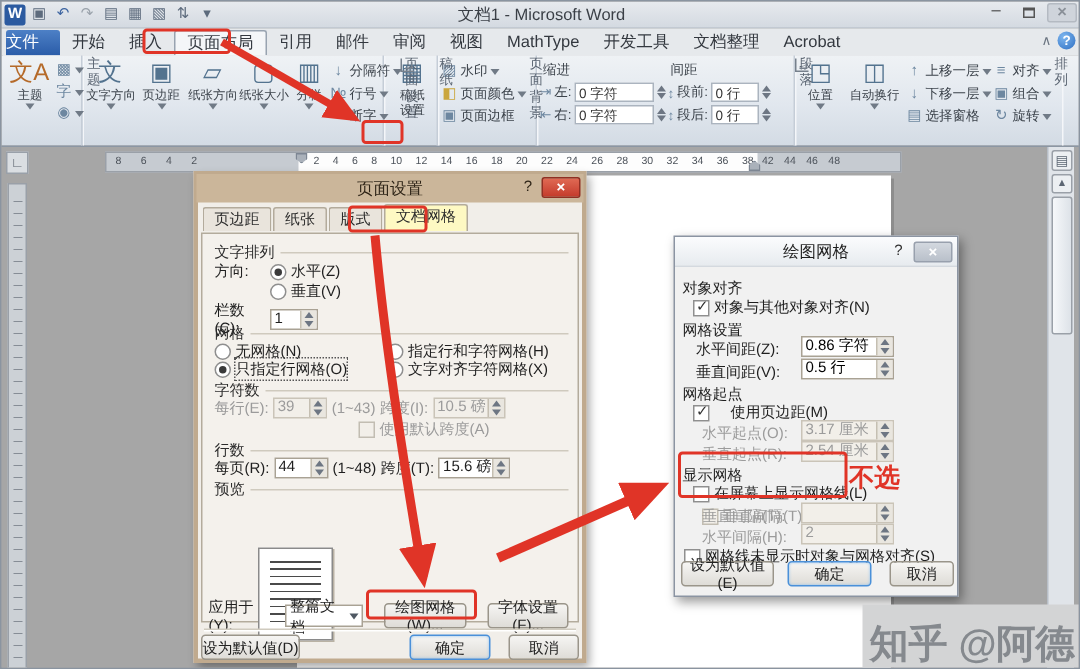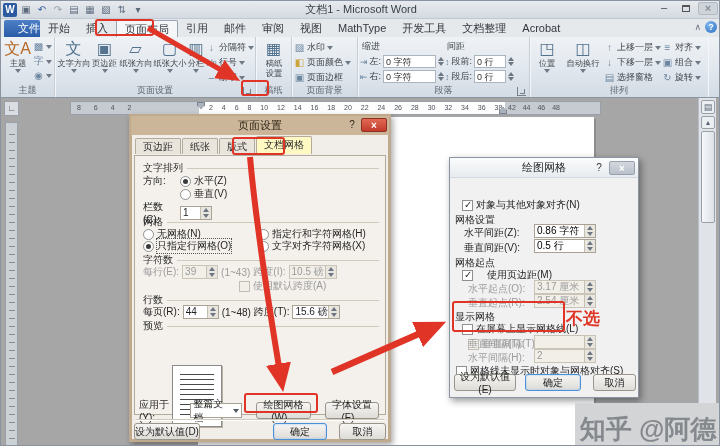--- a/index.html
+++ b/index.html
@@ -11,29 +11,29 @@
   .qat{display:flex;align-items:center;gap:2px;padding-left:2px;}
   .qicon{font-size:10px;line-height:14px;width:14px;height:14px;text-align:center;color:#5d6b7d;}
   .wlogo{background:#2b5aa0;color:#fff;font-weight:bold;font-size:10px;border-radius:2px;}
   .wtitle{position:absolute;left:0;right:0;text-align:center;font-size:11px;color:#3a3f46;pointer-events:none;}
   .winbtns{position:absolute;right:3px;top:1px;display:flex;gap:2px;}
   .winbtn{width:20px;height:13px;font-size:11px;line-height:11px;text-align:center;color:#444;border-radius:2px;}
   .winbtn.close{background:#cfd4db;border:1px solid #b4bac2;color:#8a9098;font-weight:bold;}
   .maxglyph{display:inline-block;width:8px;height:7px;border:1px solid #555;border-top-width:2px;margin-top:3px;}
   
   #tabrow{left:0;top:18px;width:720px;height:18px;background:#e6e9ec;display:flex;align-items:flex-end;}
-  .ftab{width:36px;height:17px;margin-left:3px;background:linear-gradient(#4d80c6,#2a5ca8);color:#fff;font-size:11px;text-align:right;line-height:17px;border-radius:2px 2px 0 0;}
+  .ftab{width:36px;height:17px;margin-left:3px;background:linear-gradient(#4d80c6,#2a5ca8);color:#fff;font-size:11px;text-align:left;line-height:17px;border-radius:2px 2px 0 0;}
   .rtab{height:17px;padding:0 8px;font-size:11px;line-height:17px;color:#33383f;}
   .rtab.active{background:#f4f6f8;border:1px solid #98a3b0;border-bottom:none;border-radius:2px 2px 0 0;}
   .tabrail{position:absolute;right:2px;top:20px;display:flex;gap:4px;align-items:center;}
   .collapse{font-size:9px;color:#6a7480;}
   .helpdot{width:12px;height:12px;border-radius:50%;background:radial-gradient(circle at 35% 30%,#7db6ef,#2e6fc2);color:#fff;font-size:9px;line-height:12px;text-align:center;font-weight:bold;}
   
   #ribbon{left:0;top:36px;width:720px;height:61px;background:linear-gradient(#eff2f5,#e1e7ee 55%,#d3dbe4);border-bottom:1px solid #8b96a3;display:flex;}
-  .rgroup{height:100%;display:flex;flex-direction:column;border-right:1px solid #c5cdd7;box-shadow:1px 0 0 #f4f6f9;}
+  .rgroup{height:100%;display:flex;flex-direction:row;border-right:1px solid #c5cdd7;box-shadow:1px 0 0 #f4f6f9;}
   .gbody{flex:1;display:flex;align-items:flex-start;padding:1px 2px;gap:1px;}
   .glabel{height:12px;font-size:9px;color:#5c6673;text-align:center;position:relative;line-height:11px;}
   .bigbtn{width:33px;display:flex;flex-direction:column;align-items:center;font-size:9px;color:#3c434b;padding-top:2px;}
   .bigbtn .ric{font-size:16px;line-height:18px;height:18px;color:#53738f;}
   .bigbtn .blabel{line-height:10px;text-align:center;white-space:nowrap;transform:scale(.92);}
   .dd{width:5px;height:4px;margin-top:1px;border-left:3px solid transparent;border-right:3px solid transparent;border-top:4px solid #707a86;display:inline-block;}
   .smallcol{display:flex;flex-direction:column;gap:2px;padding-top:3px;}
   .smallbtn{display:flex;align-items:center;gap:2px;font-size:9px;color:#3c434b;white-space:nowrap;}
   .smallbtn .ric{font-size:10px;color:#6d87a0;width:11px;text-align:center;}
   .launcher{position:absolute;right:3px;bottom:1px;width:9px;height:9px;border-left:1px solid #76808c;border-bottom:1px solid #76808c;}
@@ -526,20 +526,23 @@
     <span class="dlgbtn def a" style="left:141px;top:306px;width:54px;height:17px">确定</span>
     <span class="dlgbtn a" style="left:207px;top:306px;width:47px;height:17px">取消</span>
   </div>
 
   <div id="dlg-gr" class="a">
     <div class="tbar">
       <span class="ttl">绘图网格</span>
       <span class="tbtn" id="gr-help">?</span>
       <span class="tbtn" id="gr-close">×</span>
     </div>
+    <div class="grrow fieldrow" style="top:27px">
+        <span>对象对齐</span>
+      </div>
     <div class="grrow fieldrow" style="top:40px;left:12px;gap:3px">
         <span class="cb checked"></span>
         <span>对象与其他对象对齐(N)</span>
       </div>
     <div class="grrow fieldrow" style="top:55px">
         <span>网格设置</span>
       </div>
     <div class="grrow fieldrow" style="top:68px;left:14px">
         <span>水平间距(Z):</span>
       </div>

